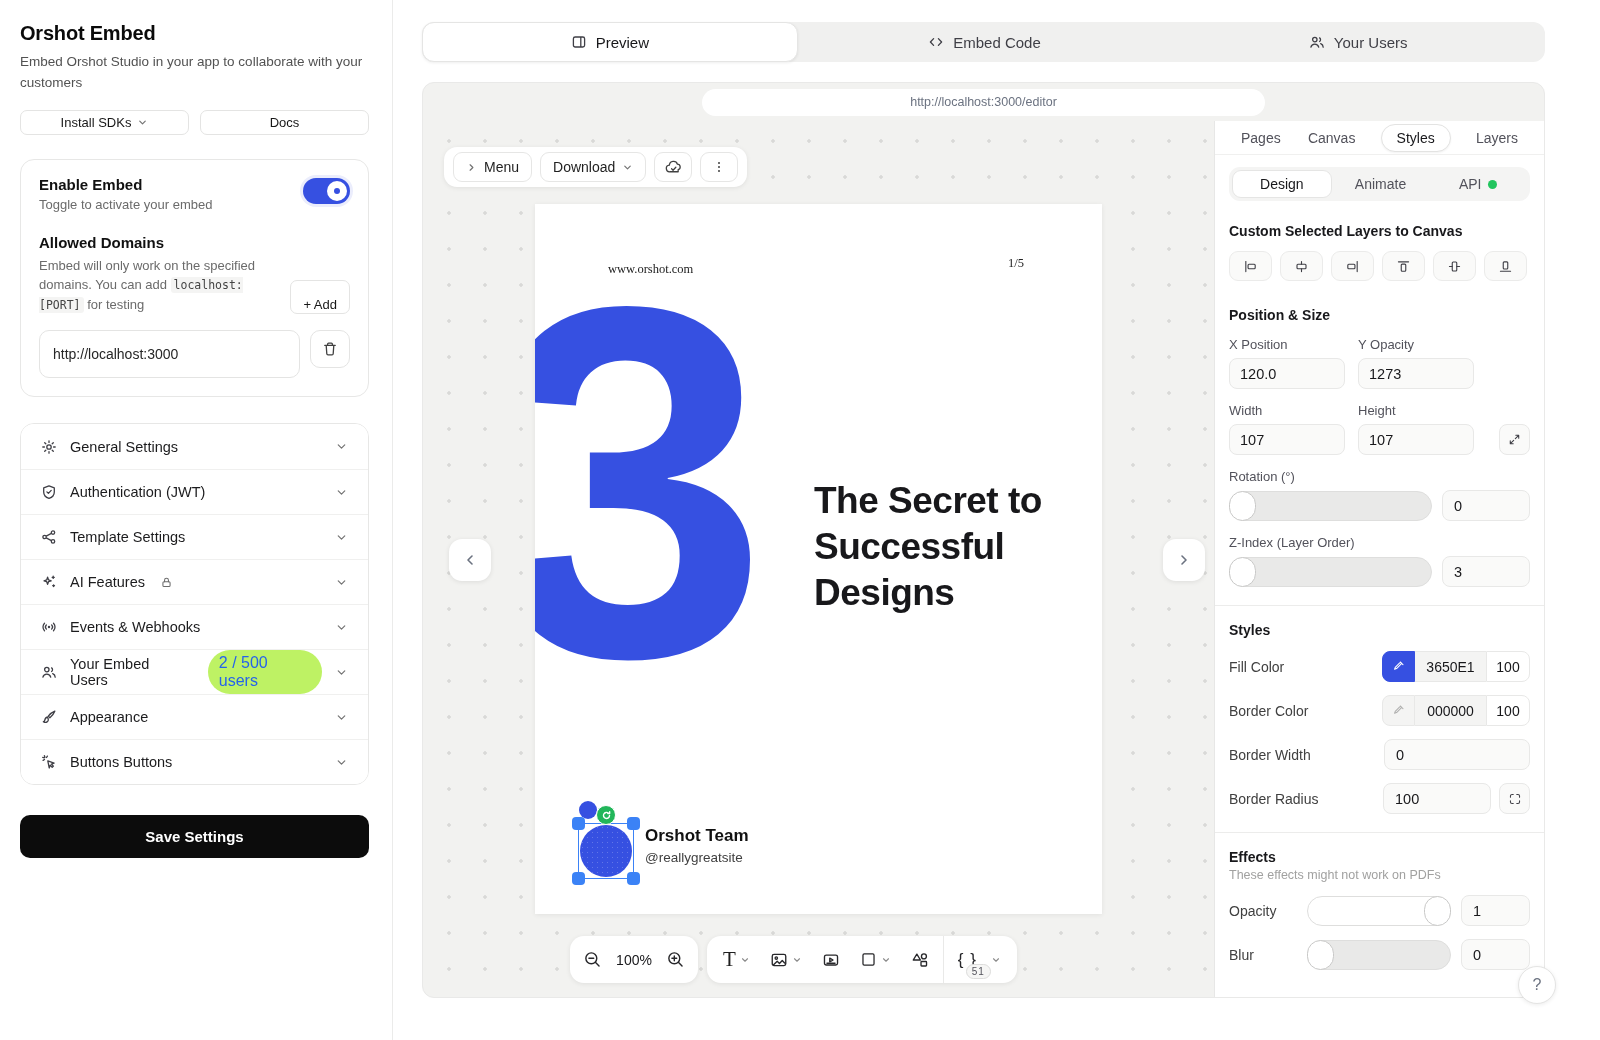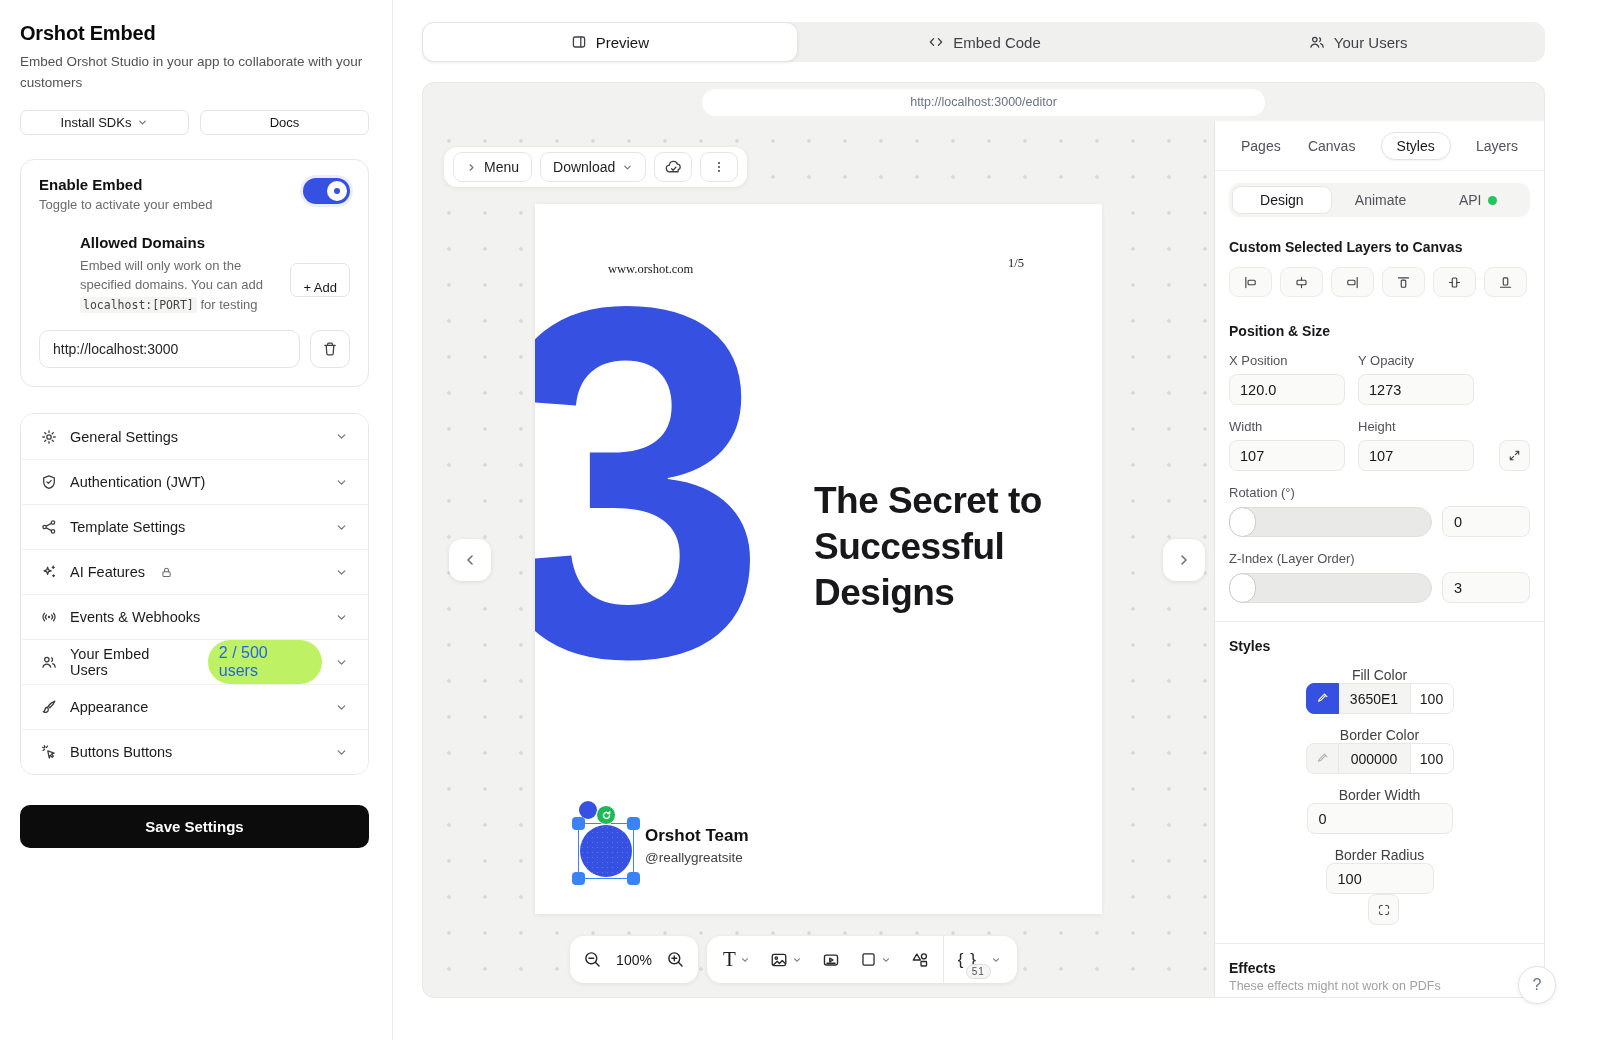--- a/index.html
+++ b/index.html
@@ -15,28 +15,28 @@
   .sb-btn-row { display:flex; gap:11px; margin-top:16px; }
   .sb-btn { flex:1; height:25px; border:1px solid #e4e4e3; border-radius:7px; background:#fff; display:flex; align-items:center; justify-content:center; gap:6px; font-size:13px; color:#171717; cursor:pointer; }
   .card { border:1px solid #e7e7e6; border-radius:14px; margin-top:24px; padding:16px 18px 18px; }
   .ee-row { display:flex; align-items:flex-start; }
   .ee-text { flex:1; }
   .ee-title { font-size:15px; font-weight:600; color:#111; }
   .ee-sub { font-size:13px; color:#6b6b6b; margin-top:4px; }
   .toggle { width:47px; height:26px; border-radius:13px; background:#3650E1; position:relative; margin-top:2px; cursor:pointer; box-shadow:0 0 0 3px rgba(54,80,225,.10); }
   .toggle .knob { position:absolute; top:3px; right:3px; width:20px; height:20px; border-radius:50%; background:#fff; display:flex; align-items:center; justify-content:center; }
   .toggle .knob::after { content:""; width:6px; height:6px; border-radius:50%; background:#3650E1; }
-  .ad-head { display:flex; align-items:center; margin-top:22px;margin-left:41px; }
+  .ad-head { display:flex; align-items:flex-end; margin-top:22px; }
   .ad-text { flex:1; padding-right:10px; }
   .ad-title { font-size:15px; font-weight:600; color:#111; }
   .ad-desc { font-size:13px; color:#6b6b6b; line-height:1.5; margin-top:5px; }
   .code { font-family:"DejaVu Sans Mono", monospace; font-size:11.5px; background:#f4f4f3; border-radius:3px; padding:1px 3px; color:#444; }
   .add-btn { height:26px; padding:16px 12px; border:1px solid #e4e4e3; border-radius:7px; background:#fff; font-size:13px; color:#171717; margin-top:12px; cursor:pointer; white-space:nowrap; }
   .domain-row { display:flex; gap:10px; margin-top:16px; }
-  .domain-input { flex:1; height:38px; border:1px solid #e4e4e3; border-radius:10px; padding:0 13px; font-size:14px; color:#262626; background:#fff; outline:none; font-family:inherit; }
+  .domain-input { flex:1; height:48px; border:1px solid #e4e4e3; border-radius:10px; padding:0 13px; font-size:14px; color:#262626; background:#fff; outline:none; font-family:inherit; }
   .trash-btn { width:40px; height:38px; border:1px solid #e4e4e3; border-radius:10px; background:#fff; display:flex; align-items:center; justify-content:center; color:#404040; cursor:pointer; }
   .accordion { border:1px solid #e7e7e6; border-radius:14px; margin-top:26px; overflow:hidden; }
   .acc-item { height:45px; display:flex; align-items:center; padding:0 20px; gap:13px; background:#fff; cursor:pointer; }
   .acc-item + .acc-item { border-top:1px solid #f0f0ef; }
   .acc-icon { color:#3f3f46; display:flex; }
   .acc-label { font-size:14.5px; color:#1c1c1e; }
   .acc-lock { color:#6b6b6b; display:flex; margin-left:2px; }
   .acc-badge { background:#bef264; color:#2563eb; font-size:16px; padding:4px 11px; border-radius:999px; margin-left:4px; }
   .acc-chevron { margin-left:auto; color:#737373; display:flex; }
   .save-btn { width:100%; height:43px; margin-top:30px; background:#0c0c0c; border:none; border-radius:10px; color:#fff; font-size:15px; font-weight:600; font-family:inherit; cursor:pointer; }
@@ -89,21 +89,21 @@
   .tools-pill { left:284px; padding:0 6px; }
   .tool { display:flex; align-items:center; gap:4px; padding:0 10px; height:47px; color:#27272a; cursor:pointer; }
   .tool .chev { color:#8a8a8a; display:flex; }
   .tool-t { font-family:"Liberation Serif", serif; font-size:21px; line-height:1; color:#1f1f1f; }
   .tool-divider { width:1px; height:47px; background:#e9e9e8; margin:0 4px; }
   .braces-wrap { position:relative; font-size:17px; color:#27272a; letter-spacing:1px; }
   .count-badge { position:absolute; right:-14px; bottom:-9px; background:#f6f6f5; border:1px solid #dcdcdb; border-radius:8px; font-size:10px; color:#52525b; padding:1px 5px; }
 
   
   .inspector { width:330px; min-width:330px; background:#fff; border-left:1px solid #e7e7e6; display:flex; flex-direction:column; overflow:hidden; }
-  .insp-tabs { height:50px; display:flex; align-items:center; justify-content:space-between; padding:0 24px; border-bottom:1px solid #f0f0ef; }
+  .insp-tabs { height:34px; display:flex; align-items:center; justify-content:space-between; padding:0 24px; border-bottom:1px solid #f0f0ef; }
   .insp-tab { font-size:14px; color:#52525b; cursor:pointer; padding:6px 2px; }
   .insp-tab.active { border:1px solid #e3e3e2; border-radius:999px; padding:5px 15px; background:#fff; color:#18181b; font-weight:500; box-shadow:0 1px 2px rgba(0,0,0,.05); }
   .insp-body { padding:0 14px 10px; flex:1; overflow:hidden; }
   .mode-tabs { margin-top:12px; background:#f4f4f3; border-radius:11px; height:34px; display:flex; padding:3px; }
   .mode { flex:1; display:flex; align-items:center; justify-content:center; gap:7px; font-size:14px; color:#52525b; border-radius:9px; cursor:pointer; }
   .mode.active { background:#fff; border:1px solid #e5e5e4; color:#18181b; }
   .api-dot { width:9px; height:9px; border-radius:50%; background:#22c55e; }
   .sec-title { font-size:14px; font-weight:600; color:#18181b; }
   .align-title { margin-top:22px; }
   .align-row { display:flex; gap:8px; margin-top:12px; }
@@ -117,21 +117,21 @@
   .slider-row { display:flex; gap:10px; margin-top:6px; align-items:center; }
   .slider { position:relative; height:30px; border-radius:15px; background:#e9e9e8; border:1px solid #dededd; cursor:pointer; }
   .slider.w204 { width:204px; } .slider.w145 { width:145px; }
   .slider.white-track { background:#fff; }
   .slider .knob { position:absolute; left:-1px; top:-1px; width:27px; height:30px; background:#fff; border:1px solid #c9c9c8; border-radius:15px; }
   .slider .knob.right { left:auto; right:-1px; }
   .val-input { height:31px; background:#fafaf9; border:1px solid #e8e8e7; border-radius:8px; padding:0 11px; font-size:14.5px; color:#18181b; font-family:inherit; outline:none; }
   .w88 { width:88px; } .w69 { width:69px; } .w146 { width:146px; } .w108 { width:108px; }
   .hr { height:1px; background:#ececeb; margin:18px -14px 0; }
   .styles-title { margin-top:16px; }
-  .style-row { display:flex; align-items:center; margin-top:13px;flex-direction:column; }
+  .style-row { display:flex; align-items:center; margin-top:13px; }
   .style-lbl { font-size:14px; color:#404040; flex:1; }
   .color-group { display:flex; height:31px; }
   .eyedrop-btn { width:33px; display:flex; align-items:center; justify-content:center; border-radius:8px 0 0 8px; cursor:pointer; }
   .eyedrop-btn.fill { background:#3650E1; border:1px solid #3650E1; color:#fff; }
   .eyedrop-btn.plain { background:#f4f4f3; border:1px solid #e8e8e7; color:#b0b0af; }
   .hex-box { width:71px; background:#f4f4f3; border-top:1px solid #e8e8e7; border-bottom:1px solid #e8e8e7; display:flex; align-items:center; justify-content:center; font-size:14px; color:#18181b; cursor:text; }
   .alpha-box { width:44px; background:#fff; border:1px solid #e8e8e7; border-radius:0 8px 8px 0; display:flex; align-items:center; justify-content:center; font-size:14px; color:#18181b; cursor:text; }
   .radius-btn { width:31px; height:31px; margin-left:8px; background:#fafaf9; border:1px solid #e8e8e7; border-radius:8px; display:flex; align-items:center; justify-content:center; color:#3f3f46; cursor:pointer; }
   .effects-title { margin-top:16px; }
   .effects-note { font-size:12.5px; color:#a1a1a0; margin-top:3px; }

